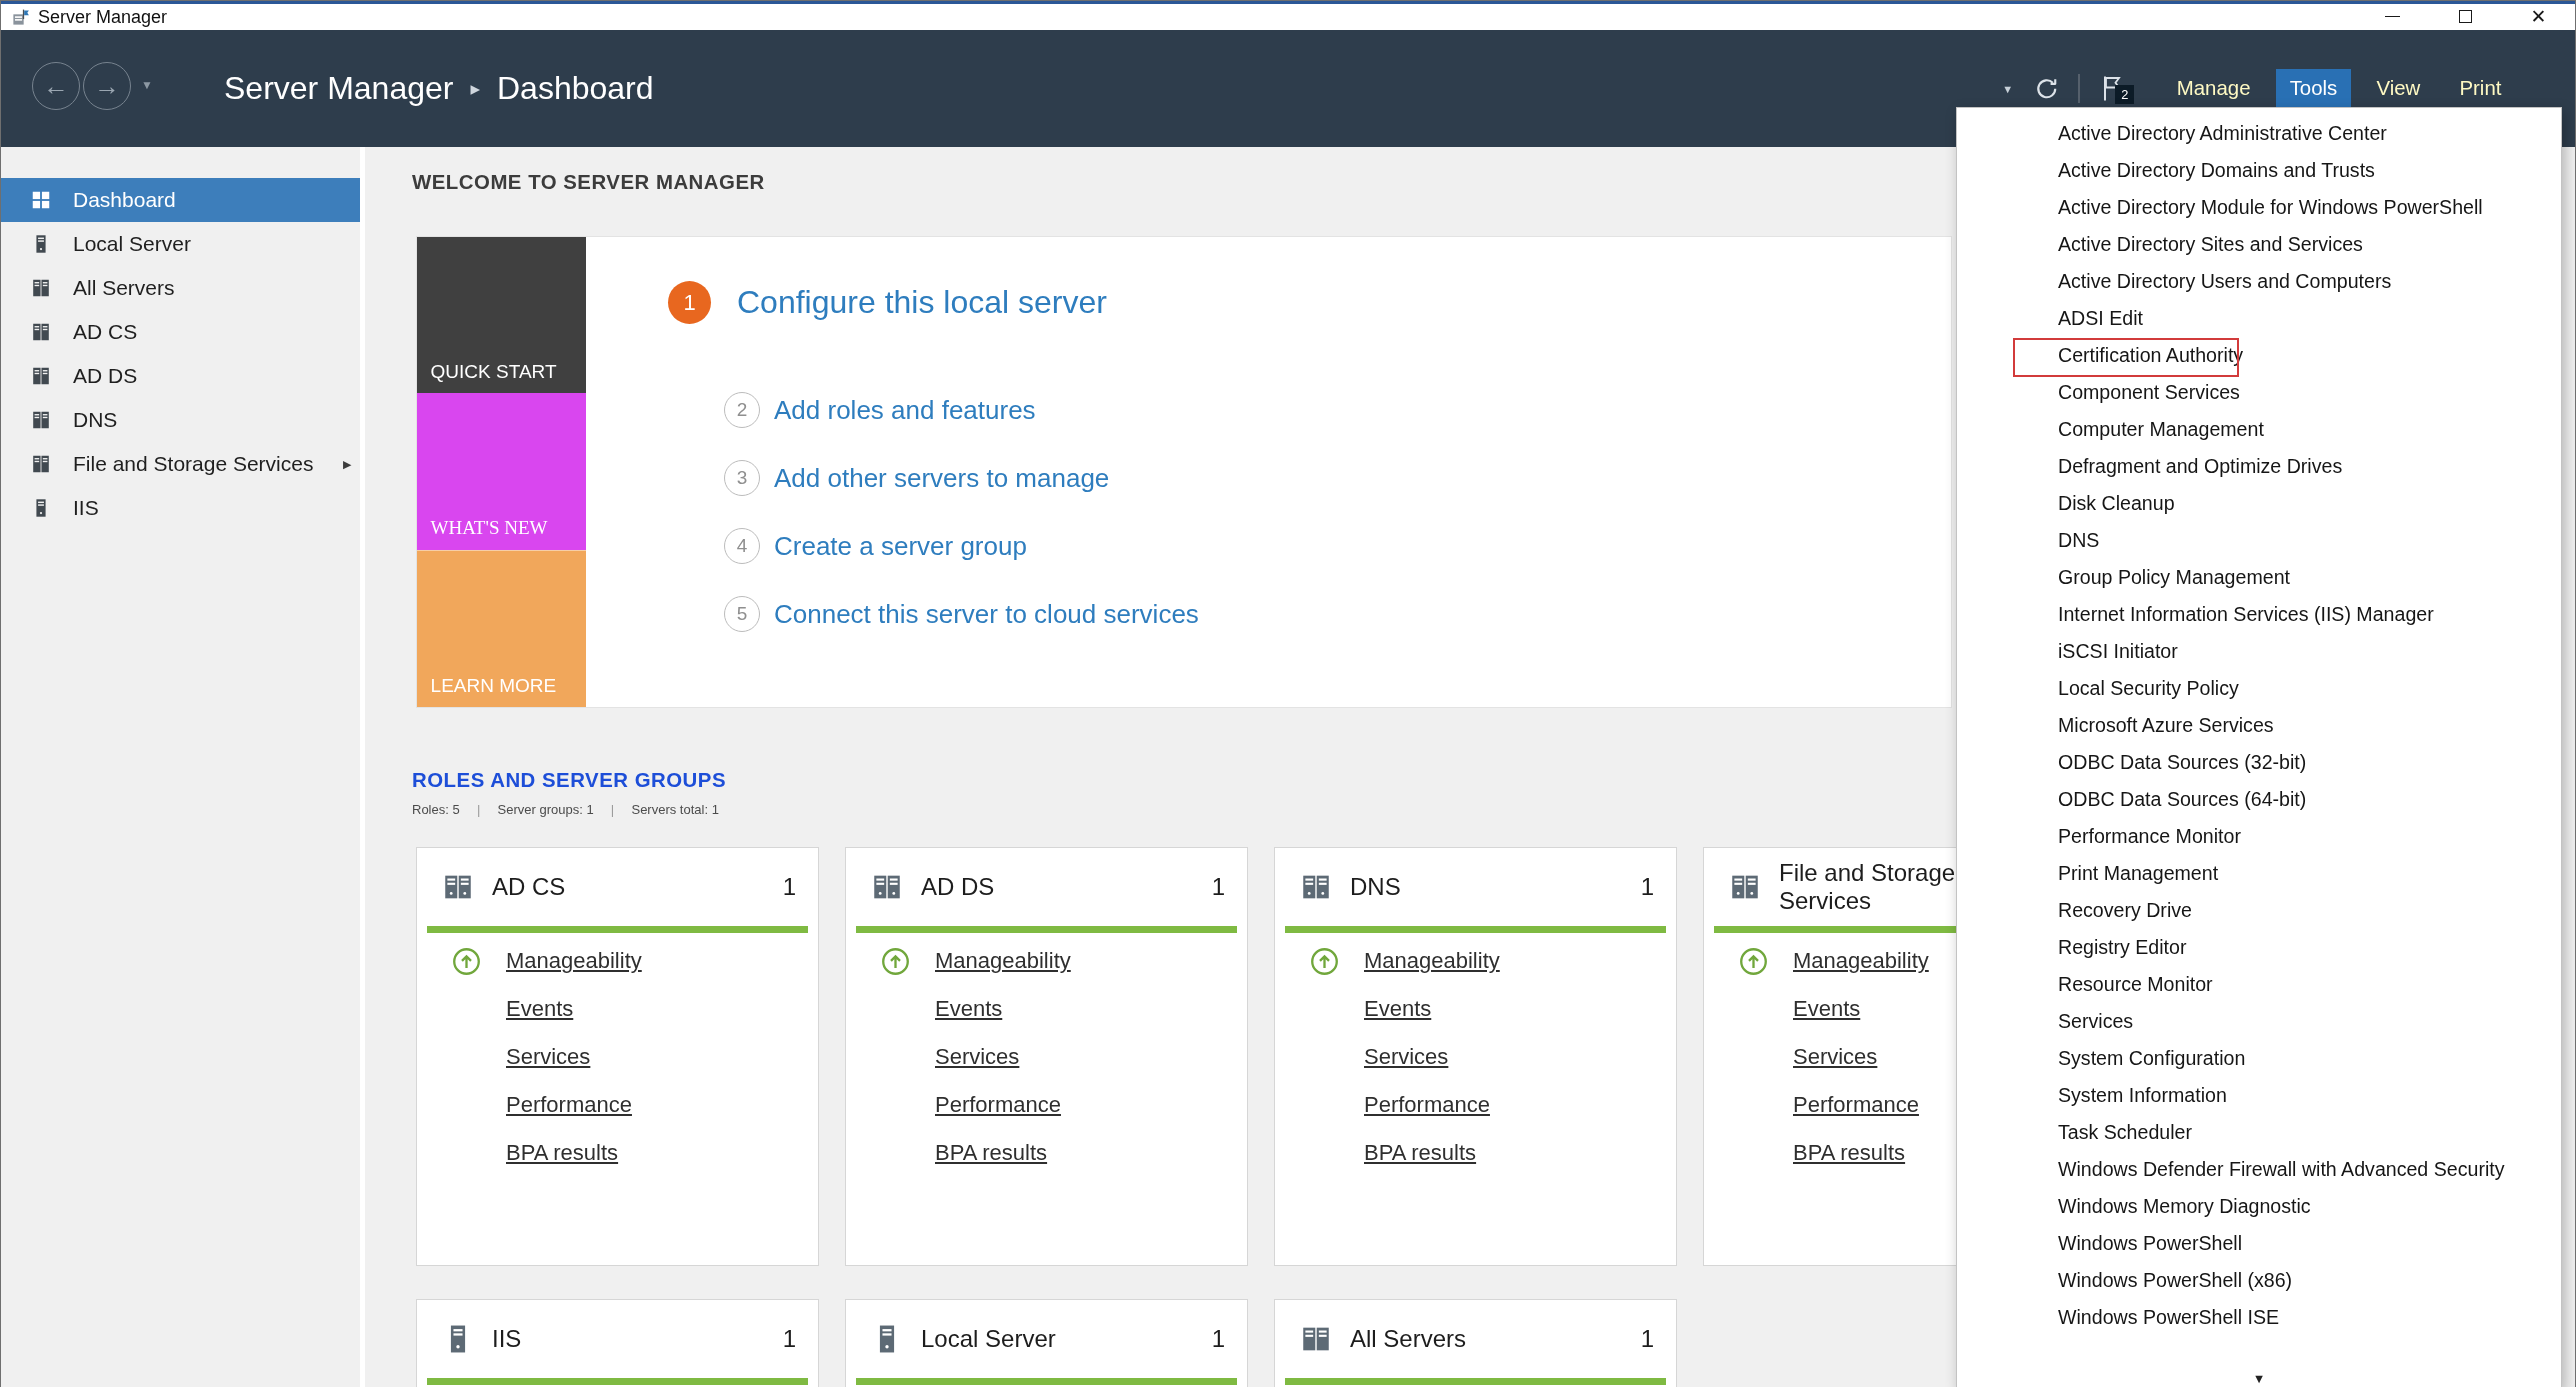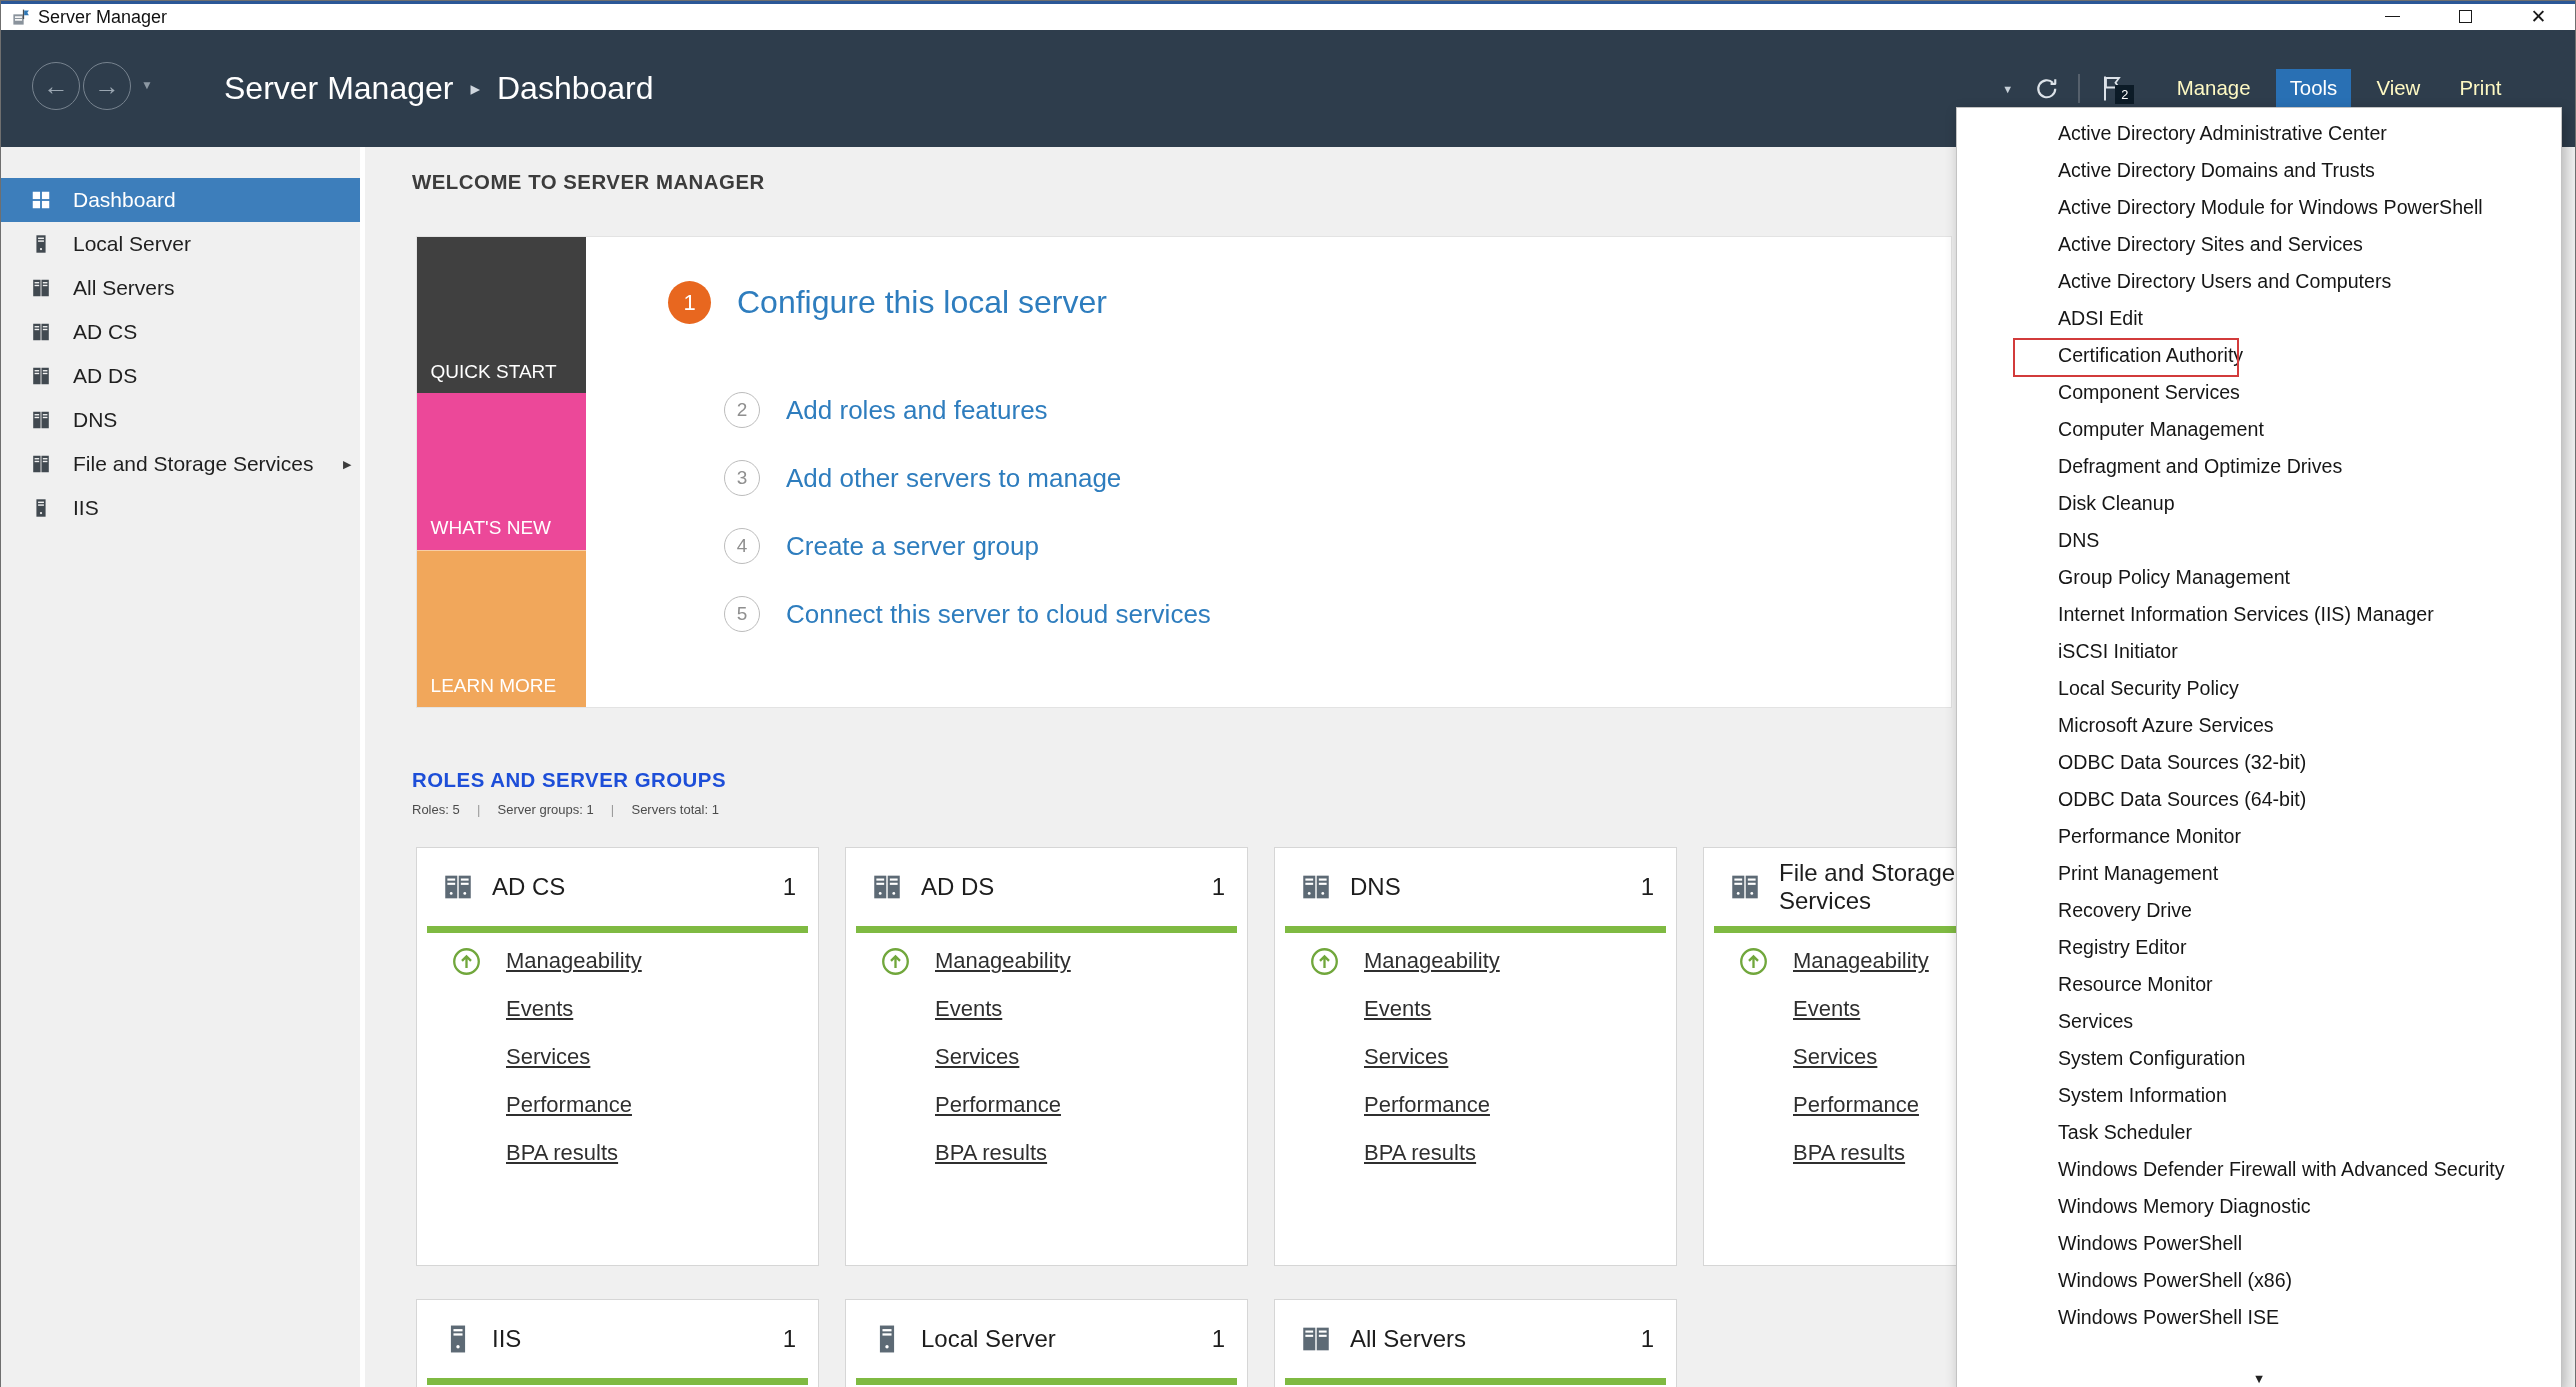--- a/index.html
+++ b/index.html
@@ -51,33 +51,33 @@
 
   
   .content-bg { position:absolute; left:369px; top:146px; right:0; bottom:0; background:#f0f0f0; }
   .welcome-heading { position:absolute; left:411px; top:170px; font-size:20.4px; font-weight:bold;
                      color:#3c3c3c; letter-spacing:0.5px; }
   .welcome-card { position:absolute; left:415px; top:235px; width:1536px; height:472px;
                   background:#ffffff; border:0.9px solid #e3e3e3; }
   .strip { position:absolute; left:0; top:0; width:169px; height:100%; display:flex; flex-direction:column; }
   .strip > div { flex:1; position:relative; }
   .strip1 { background:#404040; }
-  .strip2 { background:#ec4899; }
+  .strip2 { background:#d946ef;font-family:Liberation Serif, serif; }
   .strip3 { background:#f1a75b; border-top:0.9px solid rgba(255,255,255,0.45); }
   .strip-label { position:absolute; left:13.6px; bottom:10.2px; color:#ffffff; font-size:19px; }
 
   .step1-circle { position:absolute; left:251px; top:44px; width:43px; height:43px; border-radius:50%;
                   background:#e8671f; color:#fff; font-size:22px; display:flex; align-items:center;
                   justify-content:center; }
   .step1-label { position:absolute; left:320px; top:44px; height:43px; line-height:43px;
                  font-size:32px; color:#2e7dbe; }
   .step-circle { position:absolute; left:307px; width:36px; height:36px; border-radius:50%;
                  background:#fff; border:1.7px solid #bcbcbc; color:#8f8f8f; font-size:19px;
                  display:flex; align-items:center; justify-content:center; }
-  .step-label { position:absolute; left:369px; height:36px; line-height:36px; font-size:26px; color:#2e7dbe;text-align:center; }
+  .step-label { position:absolute; left:357px; height:36px; line-height:36px; font-size:26px; color:#2e7dbe;text-align:center; }
 
   .roles-heading { position:absolute; left:411px; top:768px; font-size:20.4px; font-weight:bold;
                    color:#1d4ed8; letter-spacing:0.5px; }
   .roles-summary { position:absolute; left:411px; top:801px; font-size:13px; color:#4c4c4c; }
   .roles-summary .pipe { color:#9a9a9a; margin:0 13.6px; }
 
   .tiles-row1 { position:absolute; left:415px; top:846px; display:grid;
                 grid-template-columns:repeat(4,403px); grid-gap:26px; }
   .tiles-row2 { position:absolute; left:415px; top:1298px; display:grid;
                 grid-template-columns:repeat(3,403px); grid-gap:26px; }

